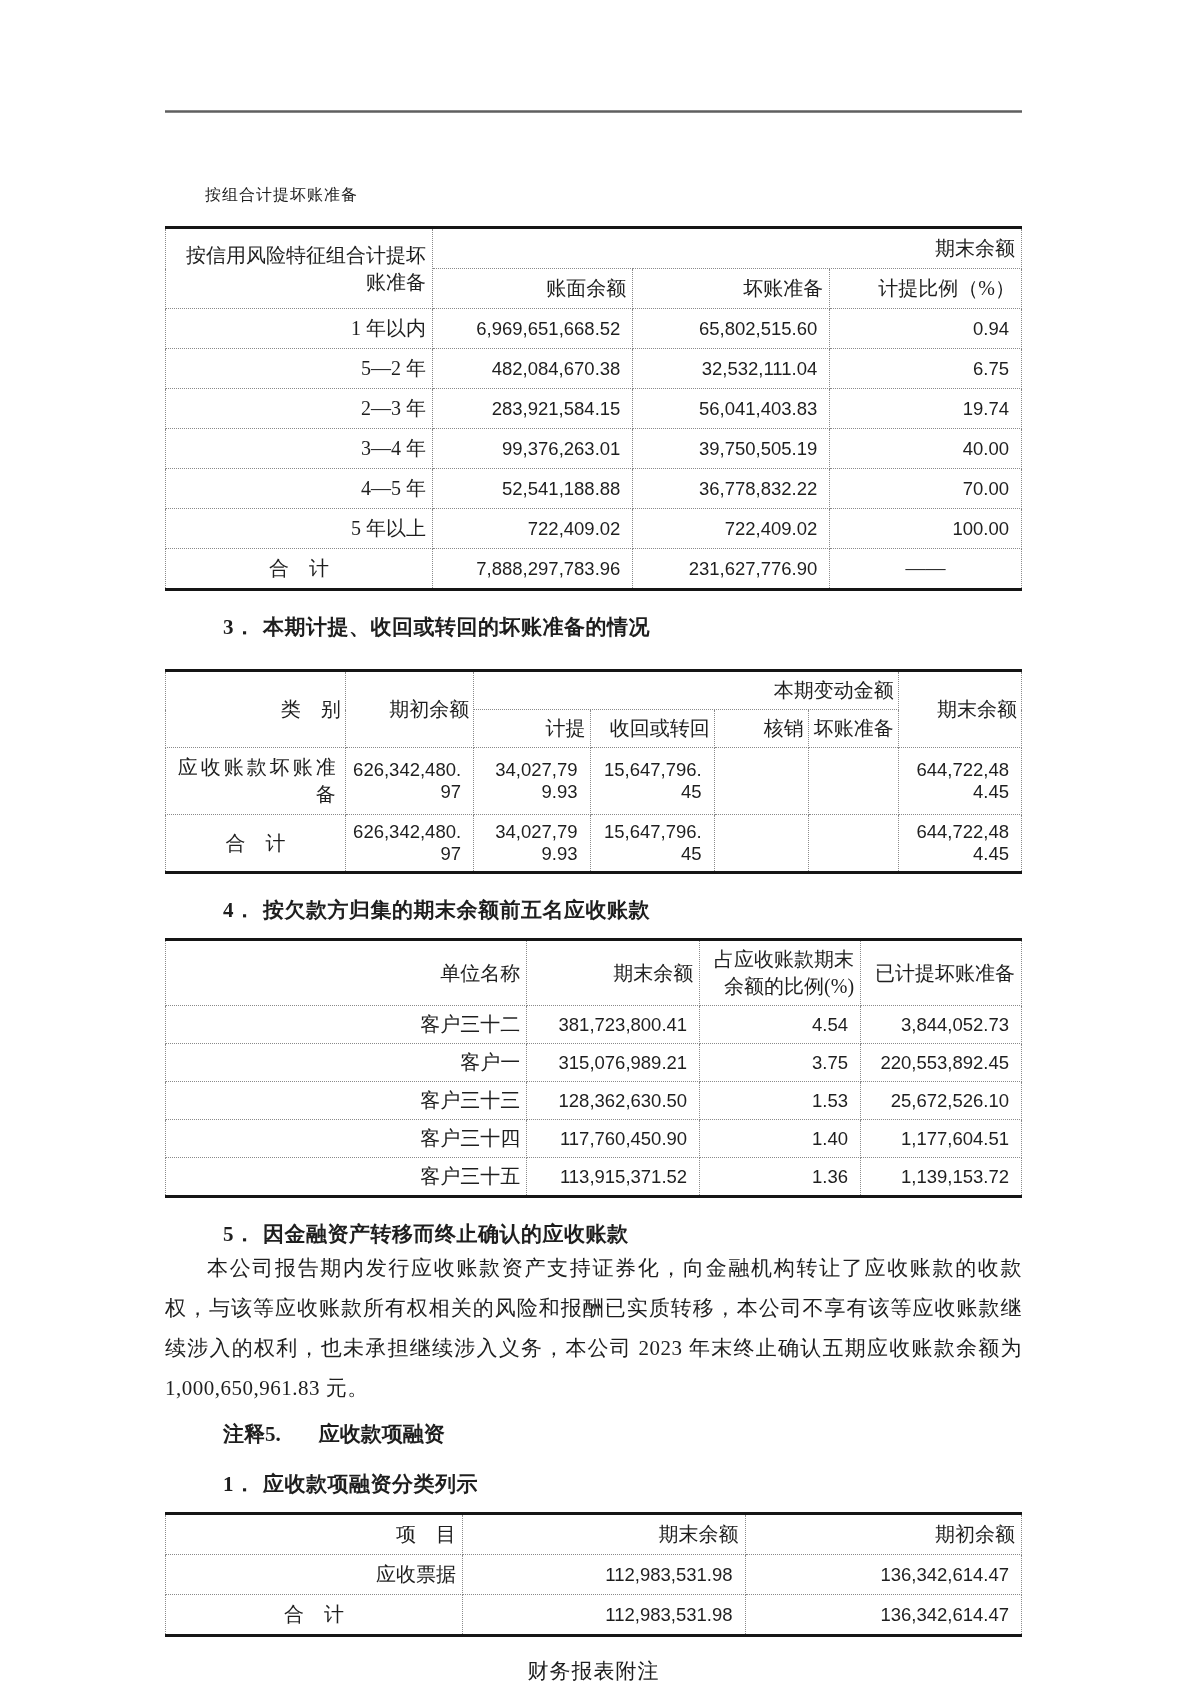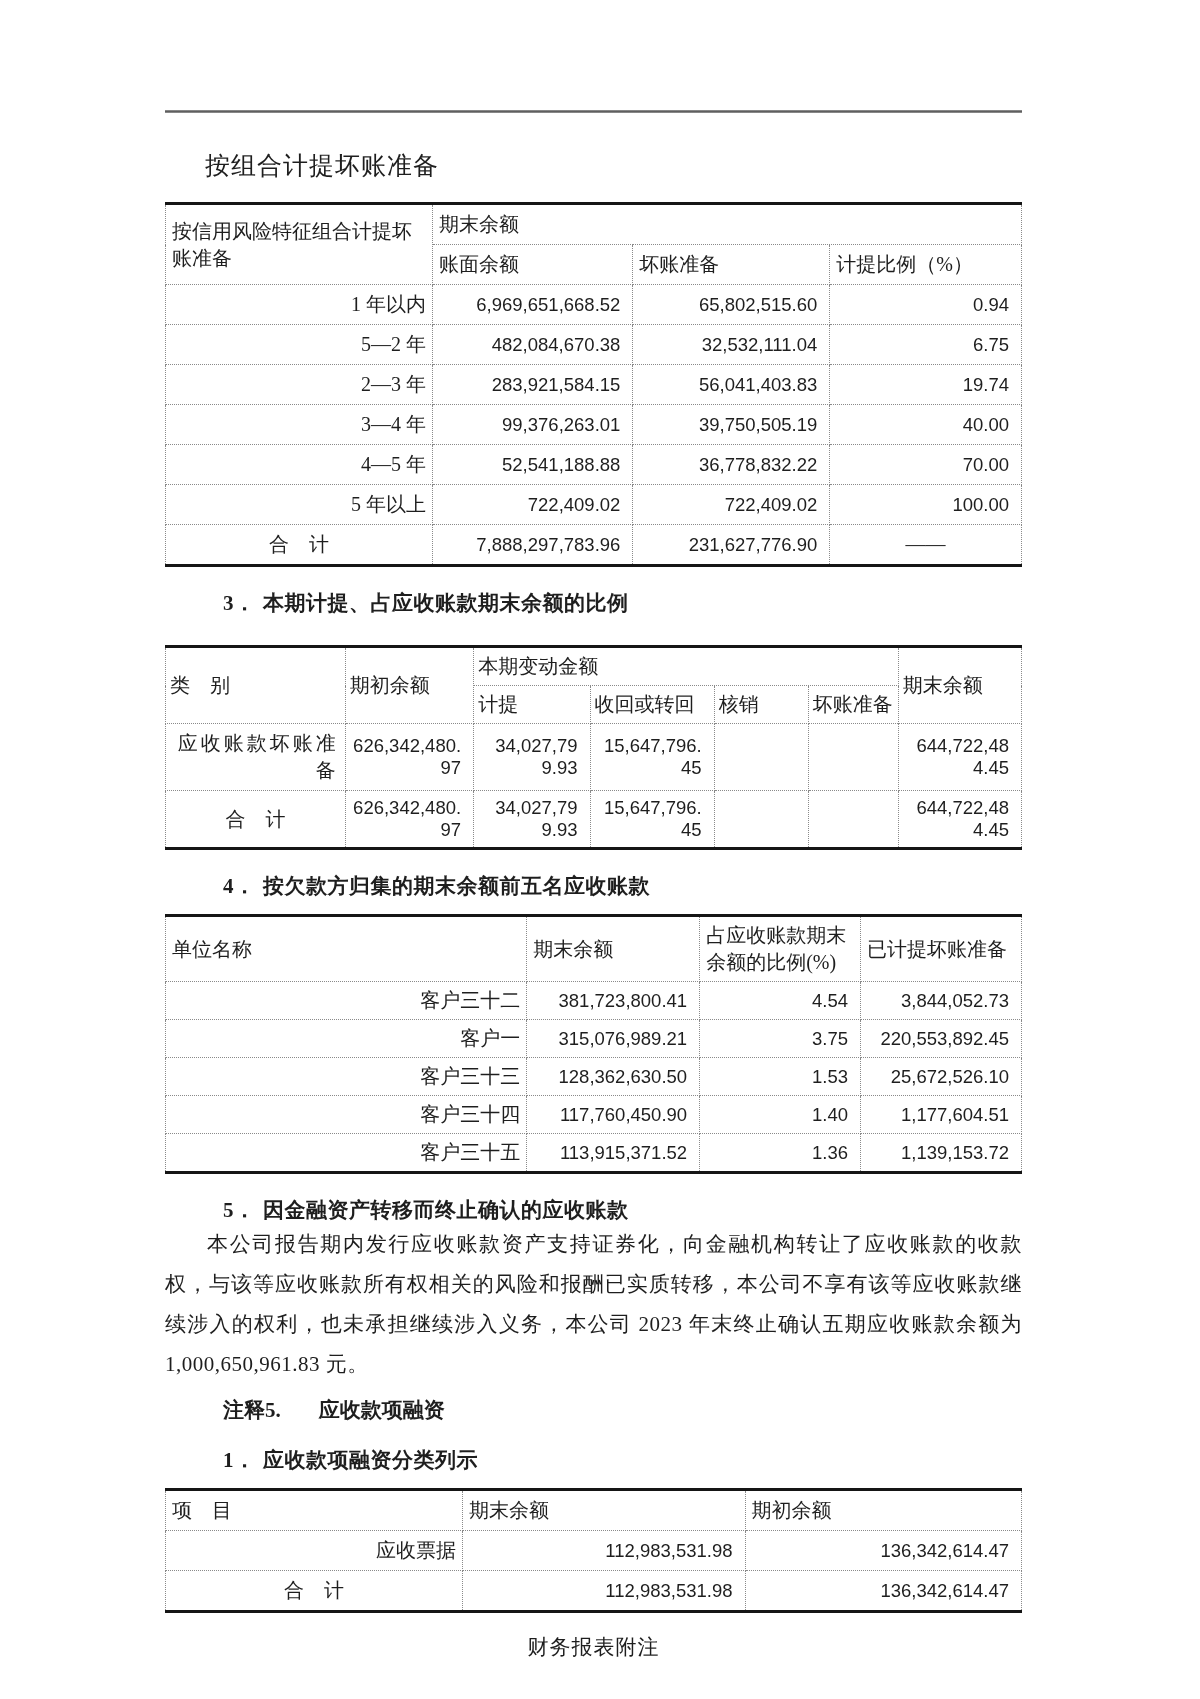--- a/index.html
+++ b/index.html
@@ -7,32 +7,32 @@
     width:1200px;height:1699px;background:#ffffff;color:#1e1e1e;
     font-family:"Liberation Serif","DejaVu Serif",serif;
     position:relative;overflow:hidden;
   }
   .page{padding:0 178px 0 165px;}
   .top-rule{
     margin-top:110px;height:3px;
     background:linear-gradient(#9a9a9a,#5f5f5f,#9a9a9a);
   }
   .doc-subtitle{
-    margin:36px 0 0 40px;font-size:25px;letter-spacing:1px;
+    margin:72px 0 0 40px;font-size:16px;letter-spacing:1px;
   }
   table{
     width:100%;border-collapse:collapse;table-layout:fixed;
     border-top:3px solid #151515;border-bottom:3px solid #151515;
     font-size:20px;
   }
   th,td{
     border:1px dotted #8a8a8a;
     padding:6px 6px;vertical-align:middle;word-break:break-all;
   }
-  th{font-weight:normal;text-align:left;}
+  th{font-weight:normal;text-align:right;}
   td.lbl{text-align:right;padding-left:10px;}
   td.num{
     text-align:right;padding-right:12px;
     font-family:"Liberation Sans","DejaVu Sans",sans-serif;
     font-size:18.5px;letter-spacing:0;
   }
   td.ctr{text-align:center;}
   .t1{margin-top:20px;}
   .t2{margin-top:28px;}
   .t2 td.lbl-sp{letter-spacing:3px;padding-left:10px;}
@@ -122,21 +122,21 @@
     <tr>
       <td class="ctr">合　计</td>
       <td class="num">7,888,297,783.96</td>
       <td class="num">231,627,776.90</td>
       <td class="ctr">——</td>
     </tr>
   </tbody>
     </table>
 
   <div class="sec-heading">
-    <span class="sec-no">3．</span><span>本期计提、占应收账款期末余额的比例</span>
+    <span class="sec-no">3．</span><span>本期计提、收回或转回的坏账准备的情况</span>
   </div>
 
   <table class="t2">
     <colgroup>
       <col style="width:21%">
         <col style="width:15%">
         <col style="width:13.6%">
         <col style="width:14.5%">
         <col style="width:11%">
         <col style="width:10.5%">

